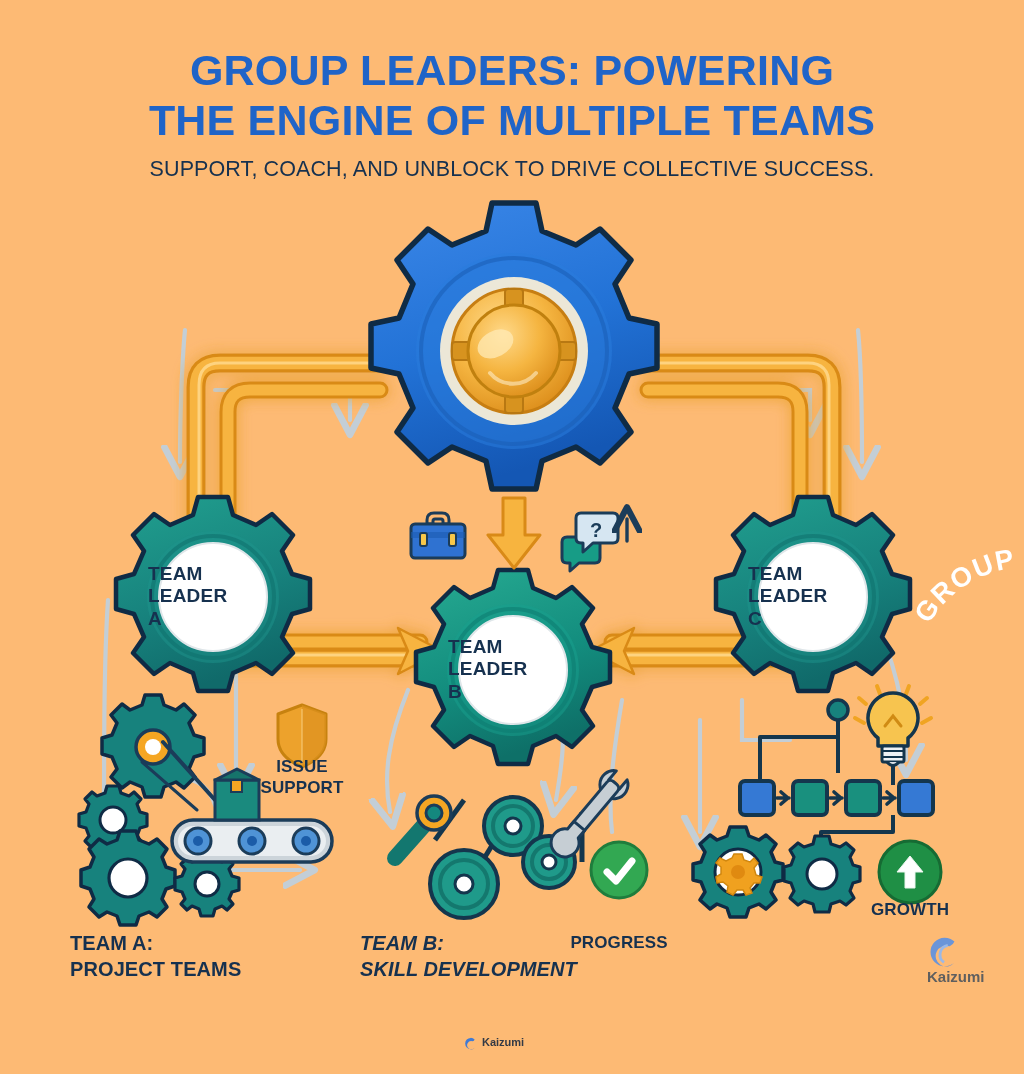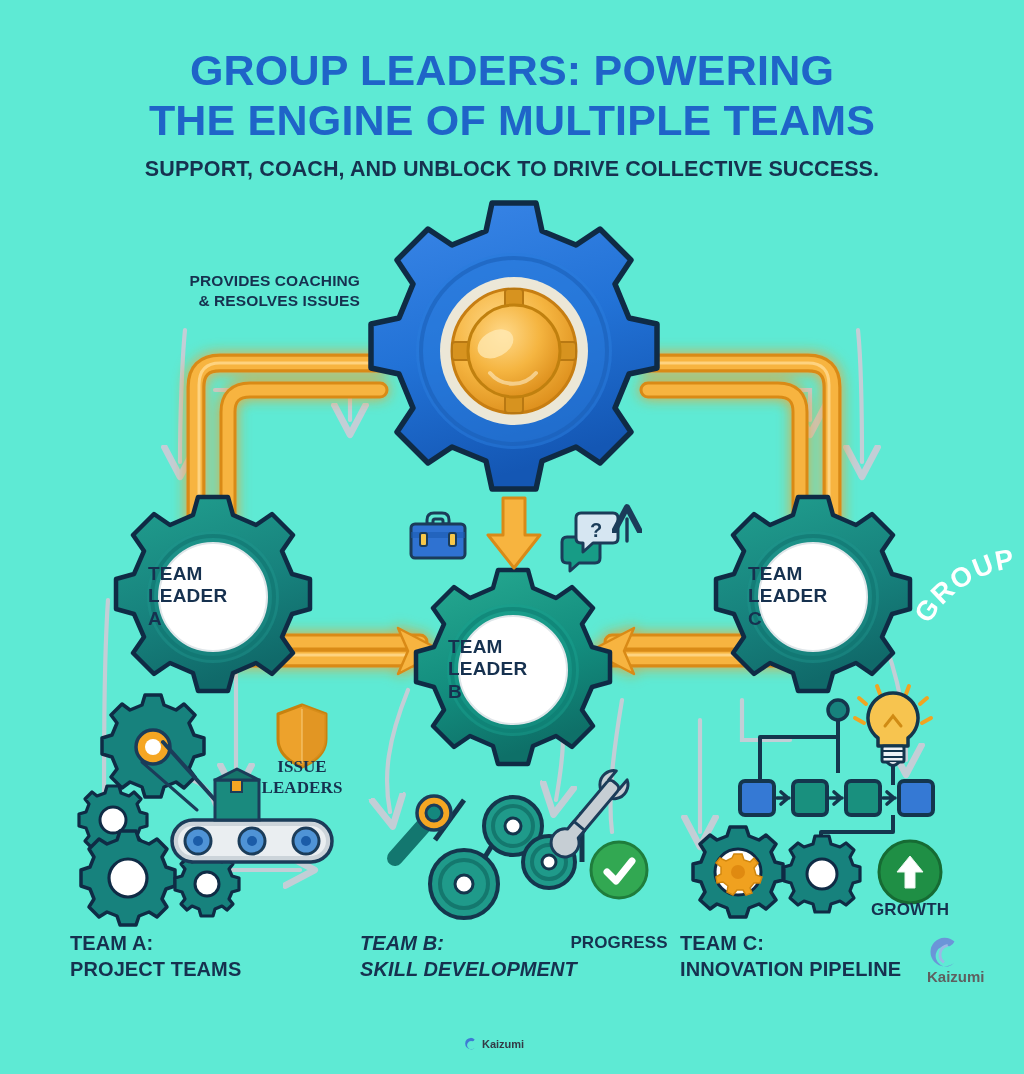--- a/index.html
+++ b/index.html
@@ -7,42 +7,42 @@
     padding: 0;
     background: #ffffff;
   }
   body {
     font-family: "Liberation Sans", sans-serif;
   }
   #infographic {
     position: relative;
     width: 1024px;
     height: 1074px;
-    background: #5eead4;
+    background: #fdba74;
     overflow: hidden;
   }
   .header {
     position: absolute;
     top: 46px;
     left: 0;
     width: 1024px;
     text-align: center;
   }
   .title-line {
     font-size: 43px;
     font-weight: bold;
     letter-spacing: 0.2px;
     color: #1f64c8;
     line-height: 1.16;
     text-transform: uppercase;
   }
   .subtitle {
     margin-top: 11px;
     font-size: 21.5px;
-    font-weight: bold;
+    font-weight: normal;
     color: #16314f;
     letter-spacing: 0.1px;
     text-transform: uppercase;
   }
   .side-note {
     position: absolute;
     font-size: 15.5px;
     font-weight: bold;
     color: #16314f;
     line-height: 1.32;
@@ -66,40 +66,40 @@
 
   .mini-label {
     position: absolute;
     font-size: 17px;
     font-weight: bold;
     color: #16314f;
     text-align: center;
     line-height: 1.25;
     letter-spacing: 0.1px;
   }
-  #label-issue { left: 242px; top: 756px; width: 120px; font-family: Liberation Serif, serif; }
+  #label-issue { left: 242px; top: 756px; width: 120px; }
   #label-progress { left: 555px; top: 899px; width: 128px; margin-top: 33px; }
   #label-growth { left: 855px; top: 899px; width: 110px; }
 
   .gear-text {
     position: absolute;
     text-align: left;
     font-weight: bold;
     color: #16314f;
     line-height: 1.18;
     letter-spacing: 0.2px;
   }
   #gear-text-a { left: 148px; top: 563px; width: 130px; font-size: 19px; }
   #gear-text-b { left: 448px; top: 636px; width: 130px; font-size: 19px; }
   #gear-text-c { left: 748px; top: 563px; width: 130px; font-size: 19px; }
 
   .brand {
     position: absolute;
     display: flex;
-    align-items: center;
+    align-items: flex-start;
     gap: 4px;
   }
   #brand-corner { left: 925px; top: 933px; }
   #brand-footer { left: 463px; top: 1036px; }
   #brand-footer .brand-name {
     font-size: 11px;
     font-weight: bold;
     color: #333a45;
   }
   svg { display: block; }
@@ -412,59 +412,51 @@
         <circle r="15" fill="#ffffff" stroke="#0f2b45" stroke-width="3"></circle>
       </g>
 
       <g transform="translate(910,872)">
         <circle r="31" fill="#1f8f45" stroke="#166b33" stroke-width="3"></circle>
         <path d="M0,-16 L13,0 L5,0 L5,16 L-5,16 L-5,0 L-13,0 Z" fill="#ffffff" stroke="#eaf6ee" stroke-width="1"></path>
       </g>
     </g>
   </svg>
 
-  <div class="side-note" id="note-coaching">
-    <span>PROVIDES COACHING</span><br>
-    <span>&amp; RESOLVES ISSUES</span>
-  </div>
 
   <div class="gear-text" id="gear-text-a">
     <span>TEAM</span><br>
     <span>LEADER</span><br>
     <span>A</span>
   </div>
   <div class="gear-text" id="gear-text-b">
     <span>TEAM</span><br>
     <span>LEADER</span><br>
     <span>B</span>
   </div>
   <div class="gear-text" id="gear-text-c">
     <span>TEAM</span><br>
     <span>LEADER</span><br>
     <span>C</span>
   </div>
 
   <div class="mini-label" id="label-issue">
     <span>ISSUE</span><br>
-    <span>LEADERS</span>
+    <span>SUPPORT</span>
   </div>
   <div class="mini-label" id="label-progress">PROGRESS</div>
   <div class="mini-label" id="label-growth">GROWTH</div>
 
   <div class="team-caption" id="caption-a">
     <span>TEAM A:</span><br>
     <span>PROJECT TEAMS</span>
   </div>
   <div class="team-caption" id="caption-b">
     <span>TEAM B:</span><br>
     <span>SKILL DEVELOPMENT</span>
-  </div>
-  <div class="team-caption" id="caption-c">
-    <span>TEAM C:</span><br>
-    <span>INNOVATION PIPELINE</span>
   </div>
 
   <div class="brand" id="brand-corner">
     <svg width="38" height="38" viewBox="0 0 40 40">
       <path d="M31,9 A15,15 0 1 0 31,31 A11,11 0 1 1 26,14 A9,9 0 0 0 31,9 Z" fill="#6b95d8"></path>
       <path d="M24,13 A10,10 0 0 0 20,31" fill="none" stroke="#9bb8e6" stroke-width="3"></path>
     </svg>
   </div>
   <div class="brand" style="left:927px; top:968px;">
     <span class="brand-name" style="font-size:15px;font-weight:bold;color:#5f5f5f;">Kaizumi</span>

